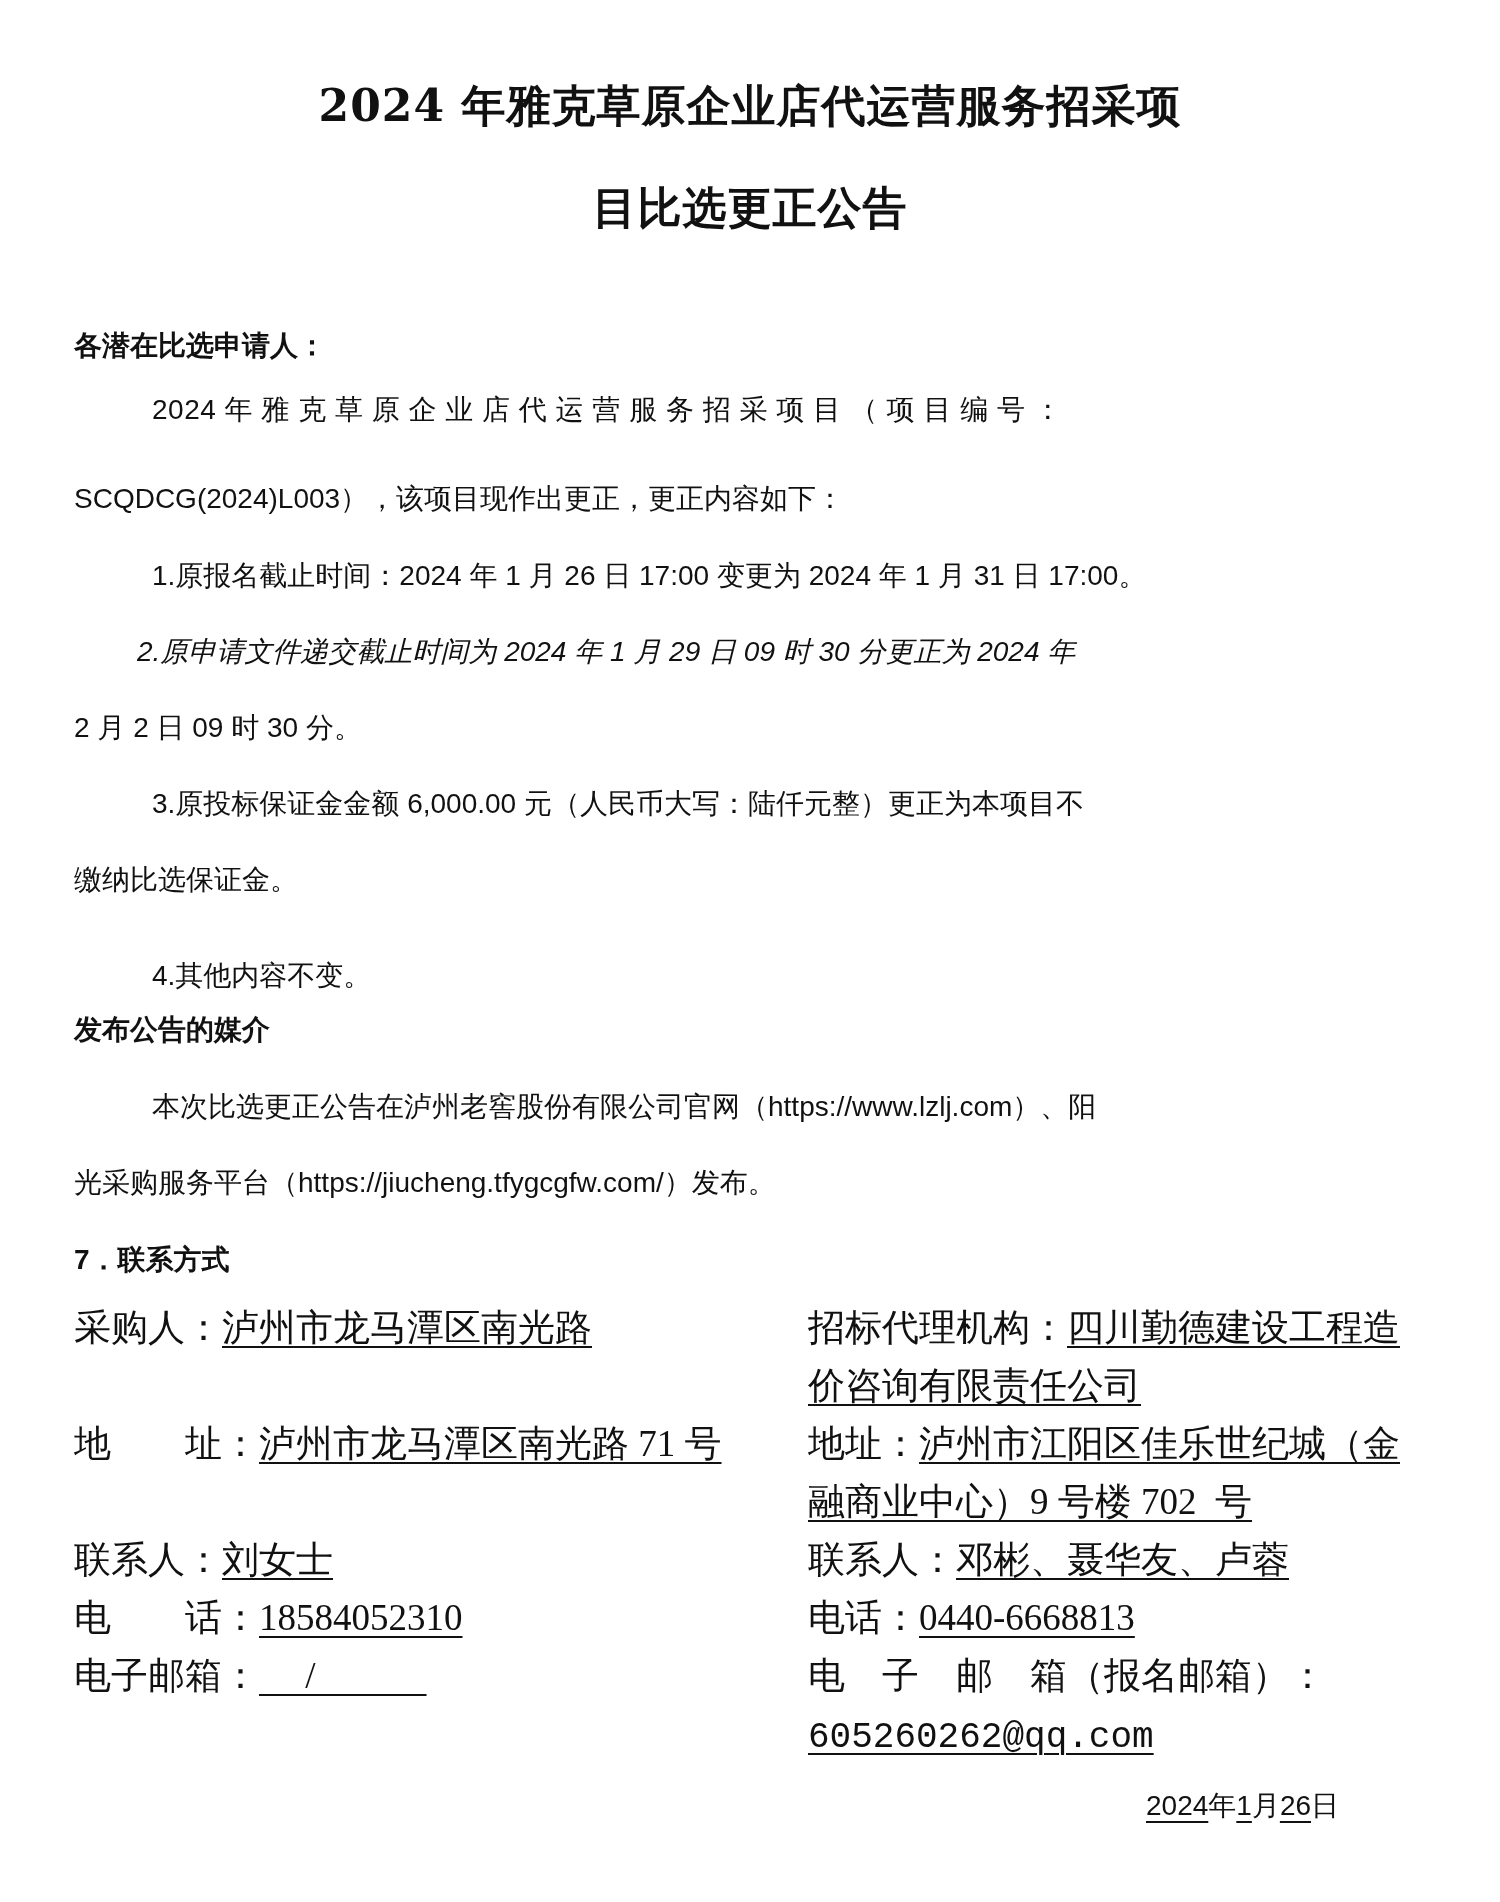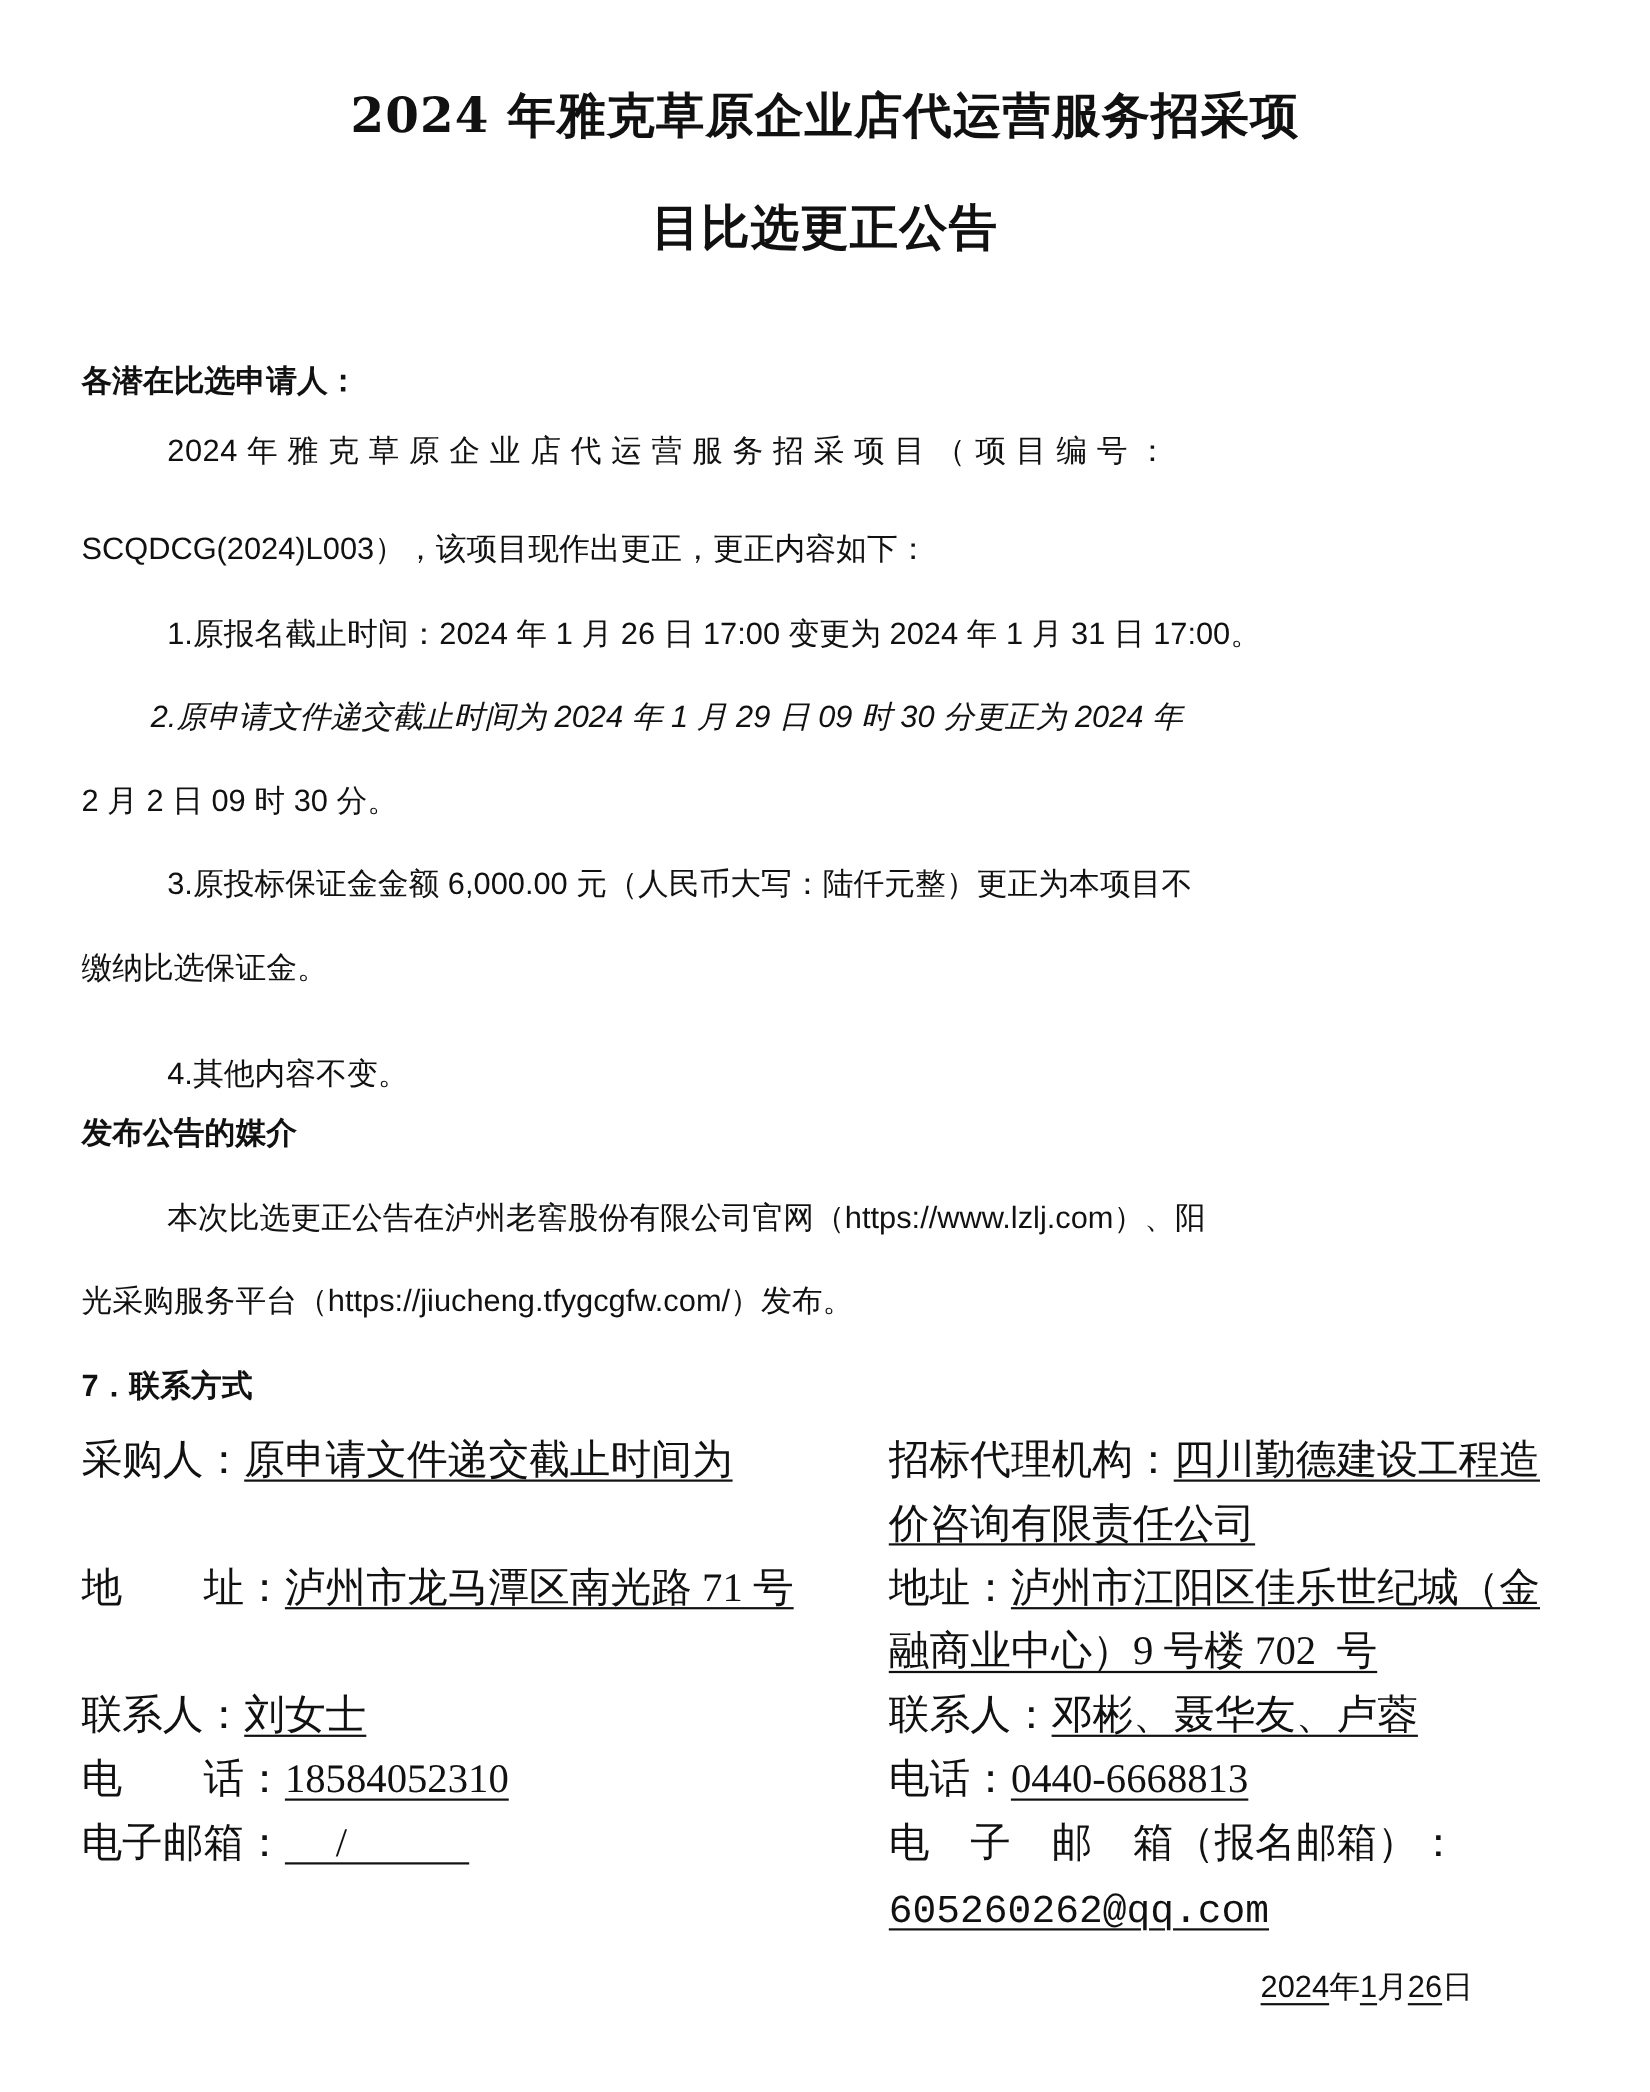--- a/index.html
+++ b/index.html
@@ -42,21 +42,21 @@
 
   <div class="line" style="left:152px; top:934px;margin-top:20px;">4.其他内容不变。</div>
 
   <div class="line bold" style="left:74px; top:1008px;">发布公告的媒介</div>
   <div class="line" style="left:152px; top:1085px;">本次比选更正公告在泸州老窖股份有限公司官网（https://www.lzlj.com）、阳</div>
   <div class="line" style="left:74px; top:1161px;">光采购服务平台（https://jiucheng.tfygcgfw.com/）发布。</div>
 
   <div class="line bold" style="left:74px; top:1238px;">7．联系方式</div>
 
   <div class="line serif" style="left:74px; top:1306px;">
-    <span>采购人：</span><span class="u">原申请文件递交截止时间为</span>
+    <span>采购人：</span><span class="u">泸州市龙马潭区南光路</span>
   </div>
   <div class="line serif" style="left:74px; top:1422px;">
     <span>地　　址：</span><span class="u">泸州市龙马潭区南光路 71 号</span>
   </div>
   <div class="line serif" style="left:74px; top:1538px;">
     <span>联系人：</span><span class="u">刘女士</span>
   </div>
   <div class="line serif" style="left:74px; top:1596px;">
     <span>电　　话：</span><span class="u">18584052310</span>
   </div>

